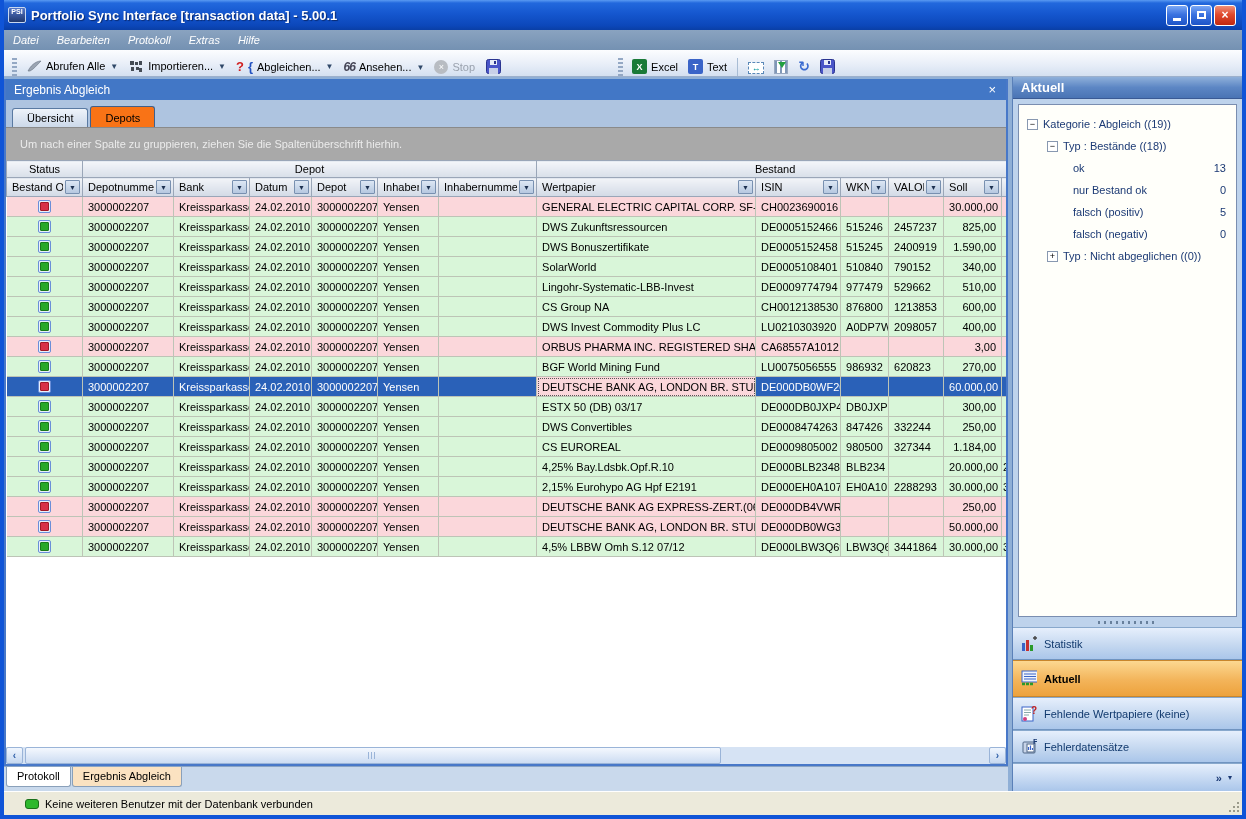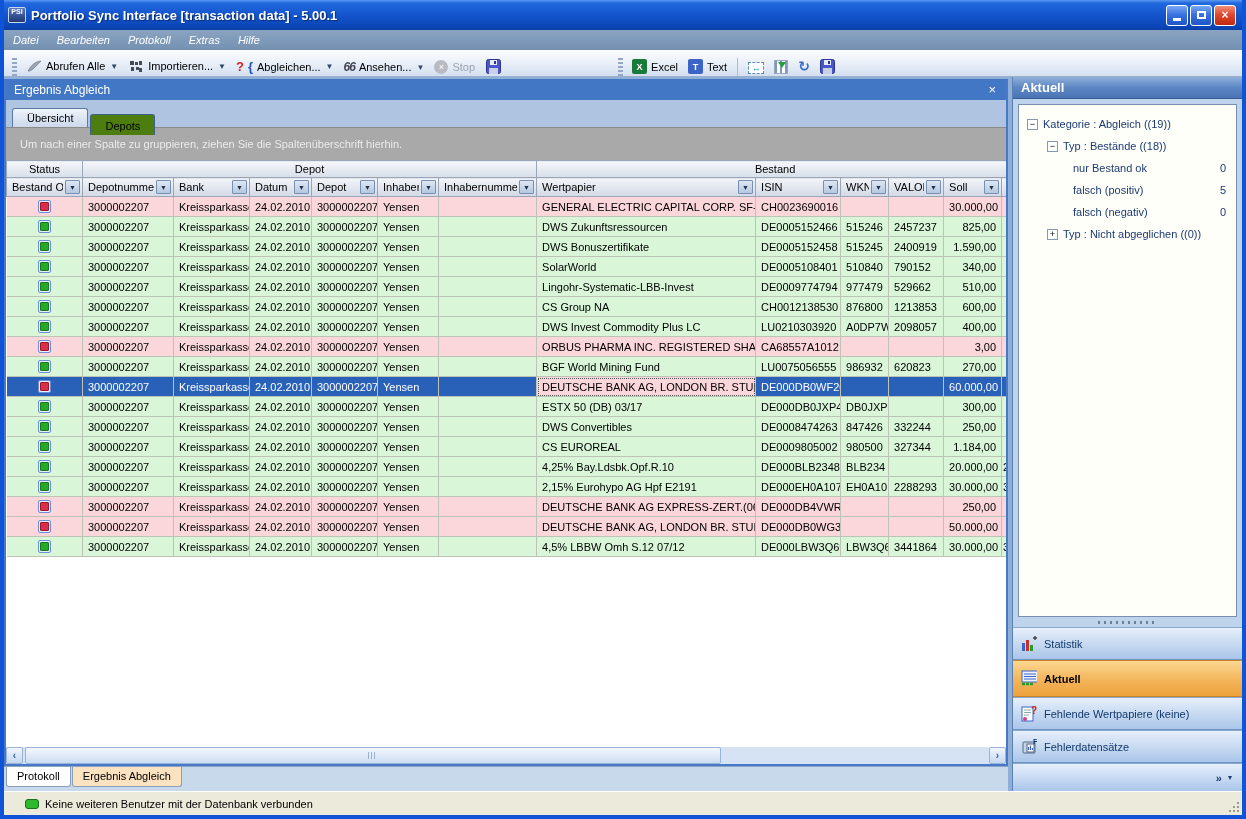--- a/index.html
+++ b/index.html
@@ -66,21 +66,21 @@
   .panel-frame { flex:1; display:flex; flex-direction:column; border:2px solid #4878c8; border-top:none; min-height:0; background:#aec4e0; }
 
   .panel-header { height:21px; flex:0 0 21px; background:#4277c6; color:#fff; display:flex; align-items:center;
     padding:0 8px; font-size:12px; }
   .panel-header .ph-title { flex:1; }
   .panel-close { color:#fff; font-size:13px; padding:0 2px; }
 
   .tabstrip { height:27px; flex:0 0 27px; background:#aec4e0; display:flex; align-items:flex-end; padding:4px 6px 0 6px; gap:2px; }
   .tab { padding:3px 14px 3px 14px; border:1px solid #5a7aa2; border-bottom:none; border-radius:3px 3px 0 0;
     background:linear-gradient(180deg,#eef3fa,#ccd9ea); }
-  .tab.active { background:#4d7c0f; font-weight:normal; padding-top:5px; position:relative; top:8px; border-color:#40608c; }
+  .tab.active { background:#f97316; font-weight:normal; padding-top:5px; position:relative; top:0; border-color:#40608c; }
 
   .groupband { height:33px; flex:0 0 33px; background:#a9a9a9; color:#ebebeb; display:flex; align-items:center;
     padding:0 14px; border-top:1px solid #8a8a8a; }
 
   .grid-area { flex:1; background:#fff; overflow:hidden; position:relative; min-height:0; }
   table.grid { border-collapse:collapse; table-layout:fixed; width:1007px;padding-left:12px; }
   .grid th, .grid td { white-space:nowrap; overflow:hidden; font-weight:normal; text-align:left; }
   .grid th.gh { height:17px; background:linear-gradient(180deg,#f4f6fa,#d8dfe9); border:1px solid #9aa6b8;
     text-align:center; font-size:11px; }
   .grid th.ch { height:19px; background:linear-gradient(180deg,#f2f4f8,#d2dae6); border:1px solid #9aa6b8; padding:0; }
@@ -712,20 +712,24 @@
     <div class="right-col">
       <div class="rp-header">Aktuell</div>
       <div class="tree-box">
         <div class="tree-item lvl0">
           <span class="expander">−</span>
           <span class="t-label">Kategorie : Abgleich ((19))</span>
         </div>
         <div class="tree-item lvl1">
           <span class="expander">−</span>
           <span class="t-label">Typ : Bestände ((18))</span>
+        </div>
+        <div class="tree-item lvl2">
+          <span class="t-label">ok</span>
+          <span class="t-value">13</span>
         </div>
         <div class="tree-item lvl2">
           <span class="t-label">nur Bestand ok</span>
           <span class="t-value">0</span>
         </div>
         <div class="tree-item lvl2">
           <span class="t-label">falsch (positiv)</span>
           <span class="t-value">5</span>
         </div>
         <div class="tree-item lvl2">

